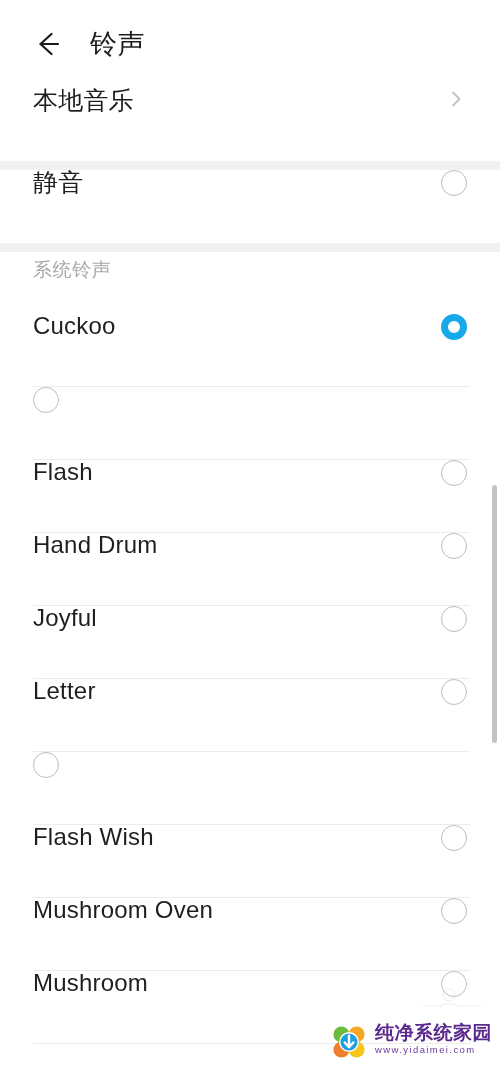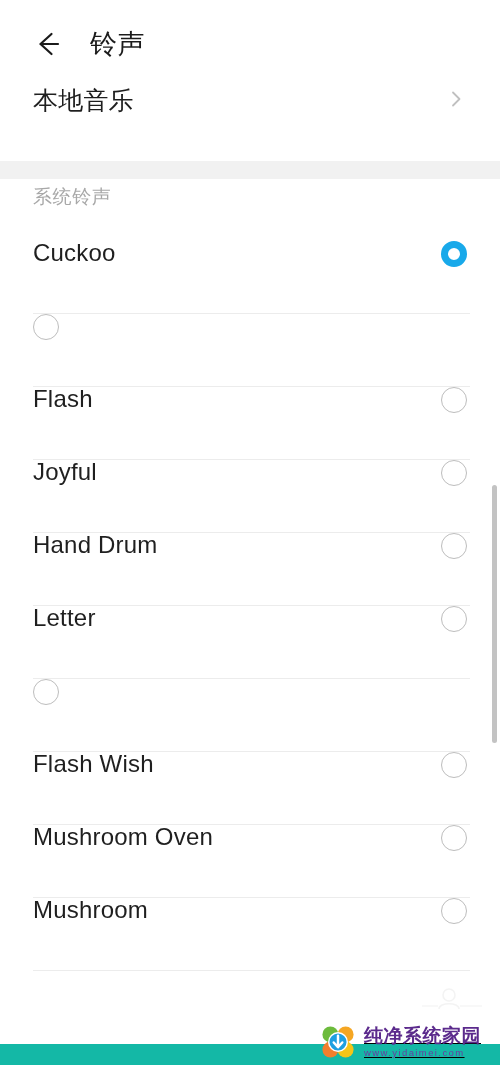--- a/index.html
+++ b/index.html
@@ -9,21 +9,21 @@
     height: 1065px;
     background: #ffffff;
     font-family: "Liberation Sans", "DejaVu Sans", sans-serif;
     overflow: hidden;
   }
 
   #screen {
     position: relative;
     width: 500px;
     height: 1065px;
-    background: #14b8a6;
+    background: #fde047;
     overflow: hidden;
   }
 
   
   .header {
     height: 88px;
     display: flex;
     align-items: center;
     padding-left: 30px;
     background: #ffffff;
@@ -145,27 +145,25 @@
   
   .watermark-ghost {
     position: absolute;
     right: 18px;
     bottom: 48px;
     opacity: 0.33;
     pointer-events: none;
   }
   .watermark {
     position: absolute;
-    right: 19px;
+    right: 8px;
     bottom: 4px;
     display: flex;
-    align-items: center;
     gap: 7px;
     pointer-events: none;
-    text-decoration: underline;
   }
   .wm-logo { width: 38px; height: 38px; flex: none; }
   .wm-text { display: flex; flex-direction: column; line-height: 1; }
   .wm-title {
     font-size: 19px;
     font-weight: 700;
     color: #5b2a8c;
     letter-spacing: 0.5px;
   }
   .wm-url {
@@ -198,20 +196,24 @@
     <span class="row-label cjk">本地音乐</span>
     <span class="chevron">
       <svg width="20" height="20" viewBox="0 0 20 20" fill="none">
         <path d="M7 3.5 L13.5 10 L7 16.5" stroke="#c0c0c0" stroke-width="1.8" stroke-linecap="round" stroke-linejoin="round"></path>
       </svg>
     </span>
   </div>
 
   <div class="band"></div>
 
+  <div class="row">
+    <span class="row-label cjk">静音</span>
+    <span class="radio"></span>
+  </div>
 
   <div class="band"></div>
 
   <div class="section-head">
     <span class="section-head-label">系统铃声</span>
   </div>
 
   <div class="list" id="ringtone-list">
       <div class="row">
         <span class="row-label">Cuckoo</span>
@@ -221,26 +223,26 @@
       <div class="row">
         <span class="radio"></span>
         <span class="hairline"></span>
       </div>
       <div class="row">
         <span class="row-label">Flash</span>
         <span class="radio"></span>
         <span class="hairline"></span>
       </div>
       <div class="row">
+        <span class="row-label">Hand Drum</span>
+        <span class="radio"></span>
+        <span class="hairline"></span>
+      </div>
+      <div class="row">
         <span class="row-label">Joyful</span>
-        <span class="radio"></span>
-        <span class="hairline"></span>
-      </div>
-      <div class="row">
-        <span class="row-label">Hand Drum</span>
         <span class="radio"></span>
         <span class="hairline"></span>
       </div>
       <div class="row">
         <span class="row-label">Letter</span>
         <span class="radio"></span>
         <span class="hairline"></span>
       </div>
       <div class="row">
         <span class="radio"></span>

